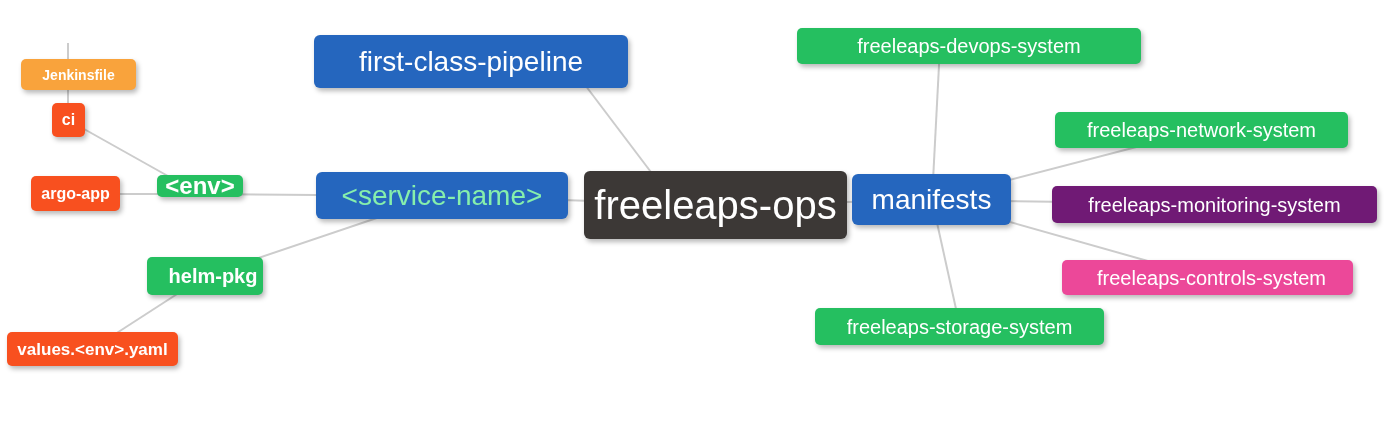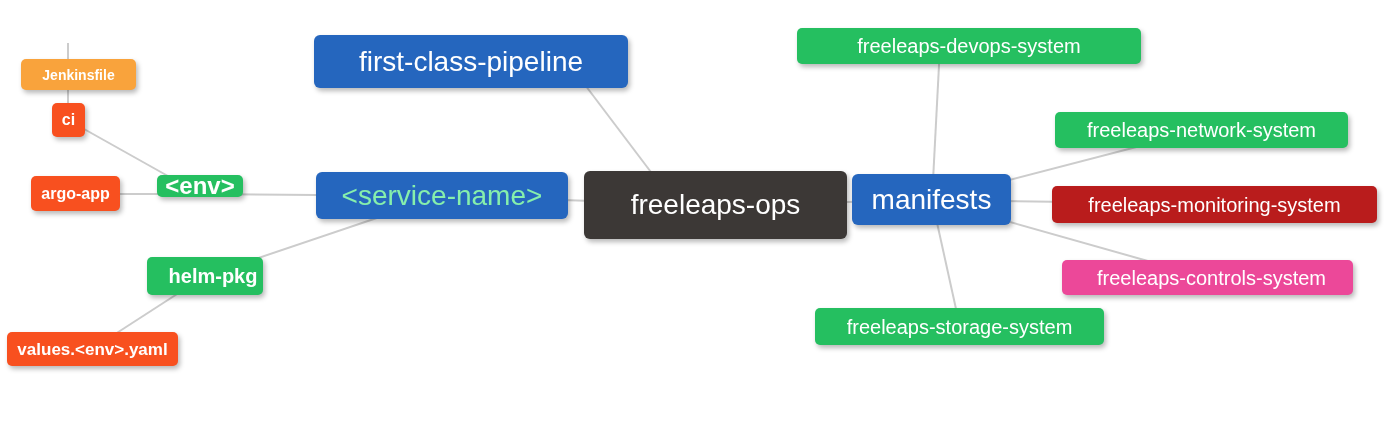--- a/index.html
+++ b/index.html
@@ -48,21 +48,21 @@
   }
   
   .n-jenkinsfile            { left: 21px;   top: 27px;  width: 115px;  height: 31px; font-size: 14px; font-weight: 700; margin-top: 32px; }
   .n-ci                     { left: 52px;   top: 103px; width: 33px;  height: 34px; font-size: 16px; font-weight: 700; }
   .n-argo-app               { left: 31px;   top: 176px; width: 89px;  height: 35px; font-size: 16px; font-weight: 700; }
   .n-env                    { left: 157px;  top: 175px; width: 86px;  height: 22px; font-size: 24px; font-weight: 700; }
   .n-helm-pkg               { left: 147px;  top: 257px; width: 116px; height: 38px; font-size: 20px; font-weight: 700; }
   .n-values-env-yaml        { left: 7px;    top: 332px; width: 171px; height: 34px; font-size: 17px; font-weight: 700; }
   .n-first-class-pipeline   { left: 314px;  top: 35px;  width: 314px; height: 53px; font-size: 28px; font-weight: 400; border-radius: 6px; }
   .n-service-name           { left: 316px;  top: 172px; width: 252px; height: 47px; font-size: 28px; font-weight: 400; border-radius: 6px; }
-  .n-freeleaps-ops          { left: 584px;  top: 171px; width: 263px; height: 68px; font-size: 28px; font-weight: 400; border-radius: 6px; }
+  .n-freeleaps-ops          { left: 584px;  top: 171px; width: 263px; height: 68px; font-size: 40px; font-weight: 400; border-radius: 6px; }
   .n-manifests              { left: 852px;  top: 174px; width: 159px; height: 51px; font-size: 28px; font-weight: 400; border-radius: 6px; }
   .n-freeleaps-devops-system     { left: 797px;  top: 28px;  width: 344px; height: 36px; font-size: 20px; font-weight: 400; }
   .n-freeleaps-network-system    { left: 1055px; top: 112px; width: 293px; height: 36px; font-size: 20px; font-weight: 400; }
   .n-freeleaps-monitoring-system { left: 1052px; top: 186px; width: 325px; height: 37px; font-size: 20px; font-weight: 400; }
   .n-freeleaps-controls-system   { left: 1062px; top: 260px; width: 291px; height: 35px; font-size: 20px; font-weight: 400; }
   .n-freeleaps-storage-system    { left: 815px;  top: 308px; width: 289px; height: 37px; font-size: 20px; font-weight: 400; }
 </style>
 </head>
 <body>
 
@@ -126,21 +126,21 @@
   </div>
 
   <div class="node n-freeleaps-devops-system" style="background: rgb(37, 191, 96); color: rgb(255, 255, 255);">
     <span>freeleaps-devops-system</span>
   </div>
 
   <div class="node n-freeleaps-network-system" style="background: rgb(37, 191, 96); color: rgb(255, 255, 255);">
     <span>freeleaps-network-system</span>
   </div>
 
-  <div class="node n-freeleaps-monitoring-system" style="background: #b91c1c; color: rgb(255, 255, 255);">
+  <div class="node n-freeleaps-monitoring-system" style="background: #701a75; color: rgb(255, 255, 255);">
     <span>freeleaps-monitoring-system</span>
   </div>
 
   <div class="node n-freeleaps-controls-system" style="background: #ec4899; color: rgb(255, 255, 255); padding-left: 8px;">
     <span>freeleaps-controls-system</span>
   </div>
 
   <div class="node n-freeleaps-storage-system" style="background: rgb(37, 191, 96); color: rgb(255, 255, 255);">
     <span>freeleaps-storage-system</span>
   </div>

